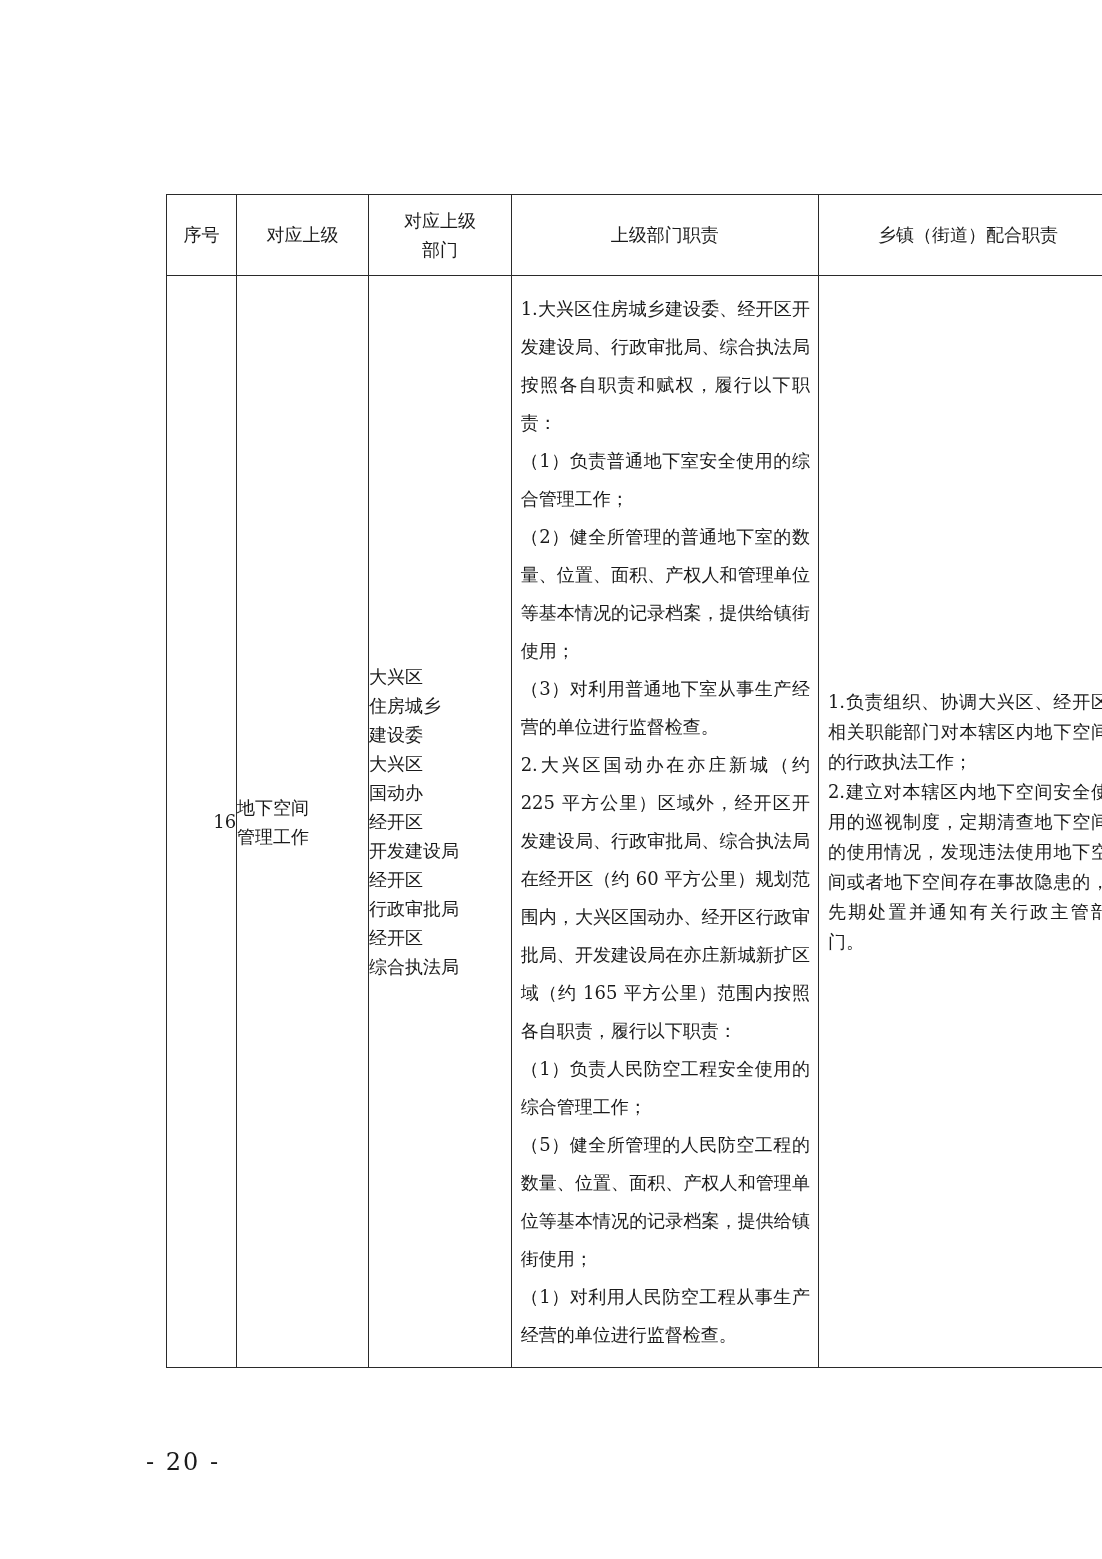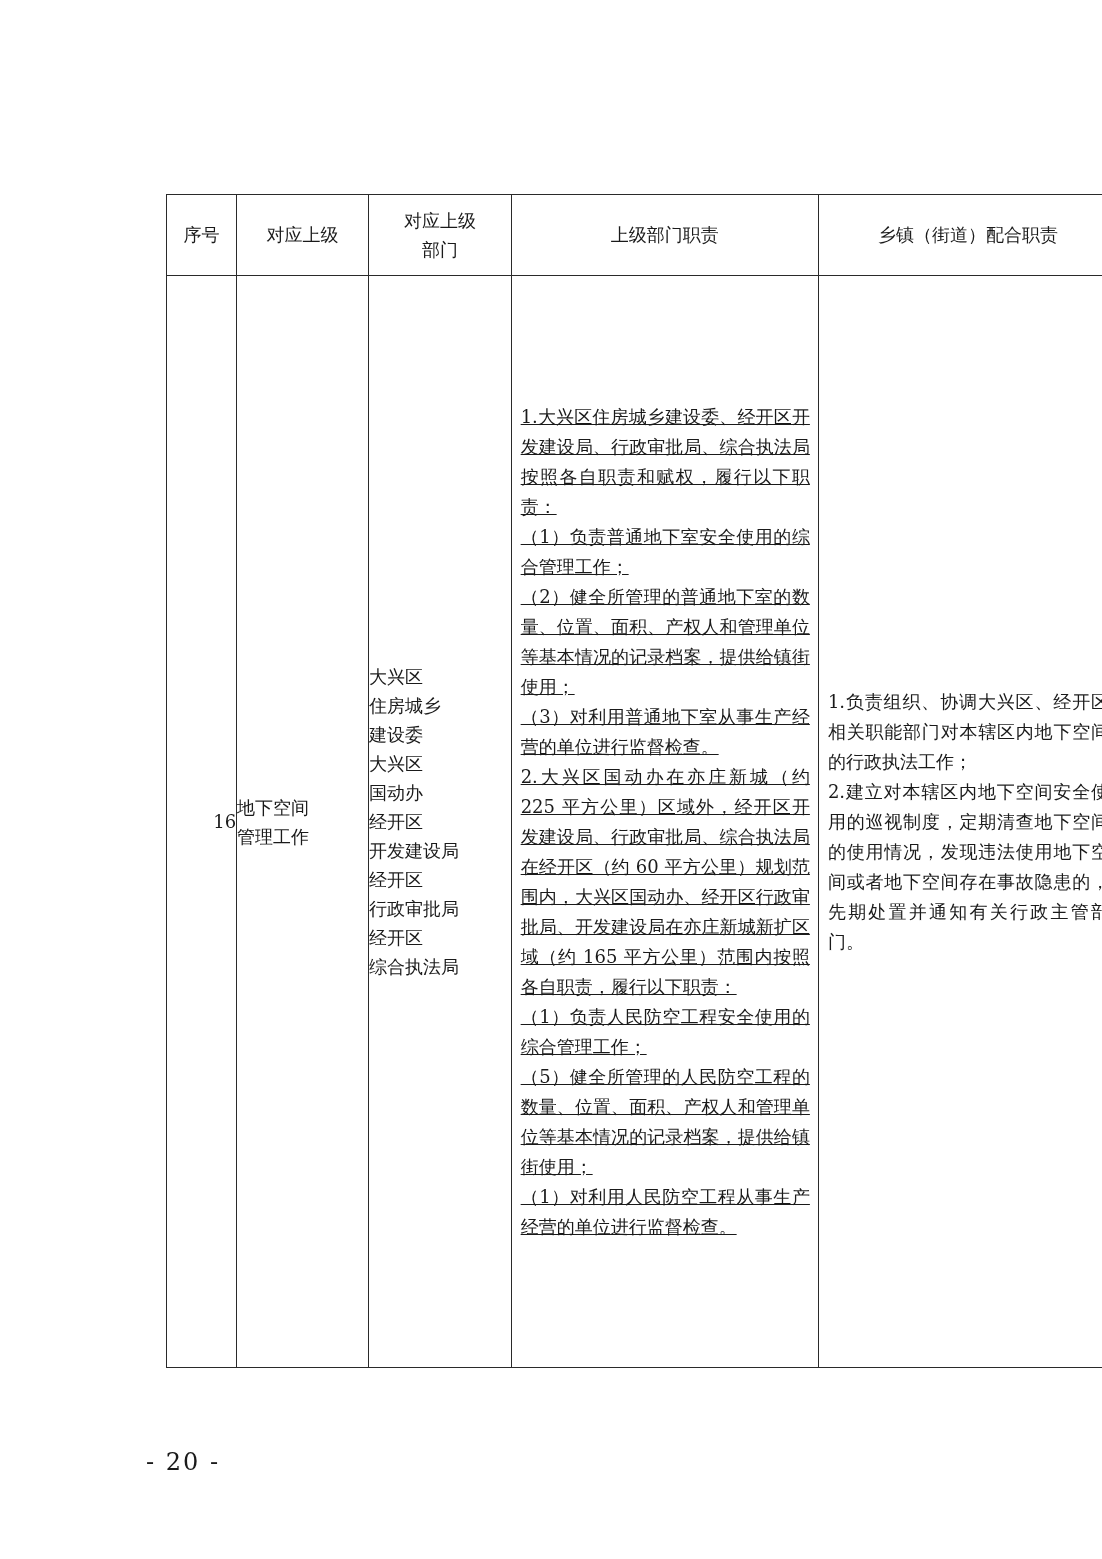--- a/index.html
+++ b/index.html
@@ -9,21 +9,21 @@
   table.grid td, table.grid th { border: 1.5px solid #2a2a2a; padding: 0; font-weight: normal; }
   table.grid th { height: 80px; font-size: 18px; text-align: center; vertical-align: middle; line-height: 28px; font-family: "DejaVu Sans", "Liberation Sans", sans-serif; }
   table.grid td { vertical-align: middle; font-size: 18px; }
   .col-seq { width: 60px; }
   .col-name { width: 113px; }
   .col-dept { width: 122px; }
   .col-duty { width: 263px; }
   .col-coop { width: 256px; }
   .seq { font-size: 18px; text-align: right; }
   .name-line, .dept-line { display: block; line-height: 29px; }
-  .duty { padding: 0 8px 0 9px !important; line-height: 30px; text-align: justify; text-decoration: underline; }
+  .duty { padding: 0 8px 0 9px !important; line-height: 38px; text-align: justify; }
   .duty p, .coop p { margin: 0; }
   .coop { padding: 0 8px 0 9px !important; line-height: 30px; text-align: justify; }
   .footer { position: absolute; left: 146px; top: 1448px; font-size: 24px; letter-spacing: 2px; font-family: "DejaVu Serif", "Liberation Serif", serif; }
 </style>
 </head>
 <body>
 
 <div class="page">
   <table class="grid">
     <colgroup>

